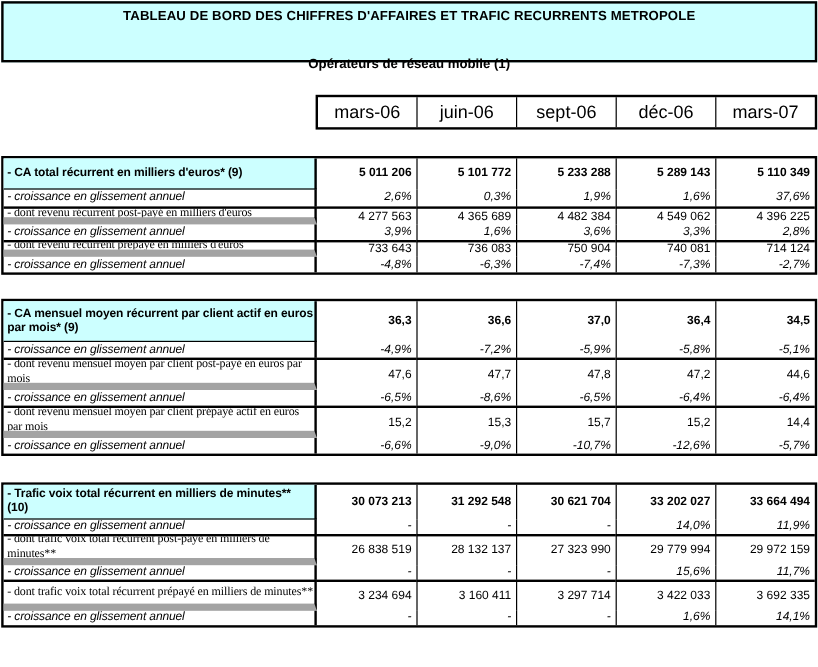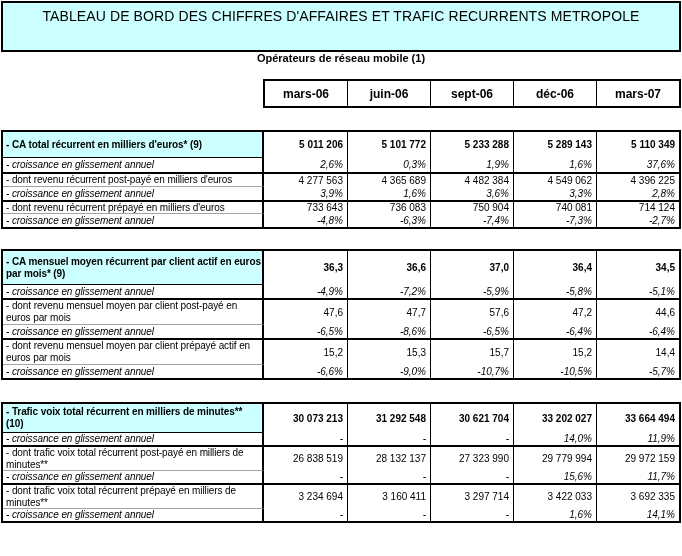--- a/index.html
+++ b/index.html
@@ -4,36 +4,36 @@
 <style>
   html,body{margin:0;padding:0;background:#ffffff;}
   *{box-sizing:border-box;}
   .page{position:relative;width:682px;height:556px;background:#ffffff;overflow:hidden;
         font-family:"Liberation Sans","DejaVu Sans",sans-serif;color:#000;}
 
   
   .banner{position:absolute;left:1px;top:1px;width:680px;height:51px;background:#ccffff;
           border:2px solid #000;display:flex;flex-direction:column;justify-content:space-between;
           align-items:center;text-align:center;padding:5px 0 4px 0;}
-  .title{font-size:14px;font-weight:normal;letter-spacing:0.1px;}
+  .title{font-size:11px;font-weight:bold;letter-spacing:0.1px;}
   .subtitle{font-size:11px;font-weight:bold;margin-top:28px;}
 
   
   .months{position:absolute;left:263px;top:79px;width:418px;height:29px;border:2px solid #000;
           display:flex;background:#fff;}
   .mcell{flex:1;display:flex;align-items:center;justify-content:center;
-         font-size:12px;font-weight:bold;}
+         font-size:15px;font-weight:normal;}
   .mcell + .mcell{border-left:1px solid #000;text-align:right;}
 
   
   .sec{position:absolute;left:1px;width:680px;border:2px solid #000;display:grid;
        grid-template-columns:261px 83px 83px 83px 83px 83px;background:#fff;font-size:10px;}
   .cell{display:flex;align-items:center;overflow:hidden;line-height:12px;}
   .lab{padding-left:3px;padding-right:0;border-right:2px solid #000;letter-spacing:-0.1px;}
-  .lb{border-bottom:1px solid #a3a3a3;}
+  .lb{border-bottom:6px solid #a3a3a3;font-family:Liberation Serif, serif;}
   .v{justify-content:flex-end;padding-right:4px;border-left:1px solid #000;}
   .v.first{border-left:none;}
   .hdr{background:#ccffff;font-weight:bold;border-bottom:1px solid #000;}
   .b{font-weight:bold;}
   .it{font-style:italic;}
   .grp{border-top:2px solid #000;}
 
   
   .footnotes{position:absolute;left:4px;top:523px;font-size:10.5px;font-style:italic;
              line-height:11.5px;letter-spacing:-0.1px;}
@@ -112,21 +112,21 @@
     <div class="cell lab it">- croissance en glissement annuel</div>
     <div class="cell v first it">-4,9%</div>
     <div class="cell v it">-7,2%</div>
     <div class="cell v it">-5,9%</div>
     <div class="cell v it">-5,8%</div>
     <div class="cell v it">-5,1%</div>
 
     <div class="cell lab lb grp">- dont revenu mensuel moyen par client post-payé en euros par mois</div>
     <div class="cell v first grp">47,6</div>
     <div class="cell v grp">47,7</div>
-    <div class="cell v grp">57,6</div>
+    <div class="cell v grp">47,8</div>
     <div class="cell v grp">47,2</div>
     <div class="cell v grp">44,6</div>
 
     <div class="cell lab it">- croissance en glissement annuel</div>
     <div class="cell v first it">-6,5%</div>
     <div class="cell v it">-8,6%</div>
     <div class="cell v it">-6,5%</div>
     <div class="cell v it">-6,4%</div>
     <div class="cell v it">-6,4%</div>
 
@@ -134,21 +134,21 @@
     <div class="cell v first grp">15,2</div>
     <div class="cell v grp">15,3</div>
     <div class="cell v grp">15,7</div>
     <div class="cell v grp">15,2</div>
     <div class="cell v grp">14,4</div>
 
     <div class="cell lab it">- croissance en glissement annuel</div>
     <div class="cell v first it">-6,6%</div>
     <div class="cell v it">-9,0%</div>
     <div class="cell v it">-10,7%</div>
-    <div class="cell v it">-10,5%</div>
+    <div class="cell v it">-12,6%</div>
     <div class="cell v it">-5,7%</div>
   </div>
 
   <div class="sec" style="top:402px;grid-template-rows:29px 12px 26px 12px 26px 12px;">
     <div class="cell lab hdr">- Trafic voix total récurrent en milliers de minutes** (10)</div>
     <div class="cell v first b">30 073 213</div>
     <div class="cell v b">31 292 548</div>
     <div class="cell v b">30 621 704</div>
     <div class="cell v b">33 202 027</div>
     <div class="cell v b">33 664 494</div>

